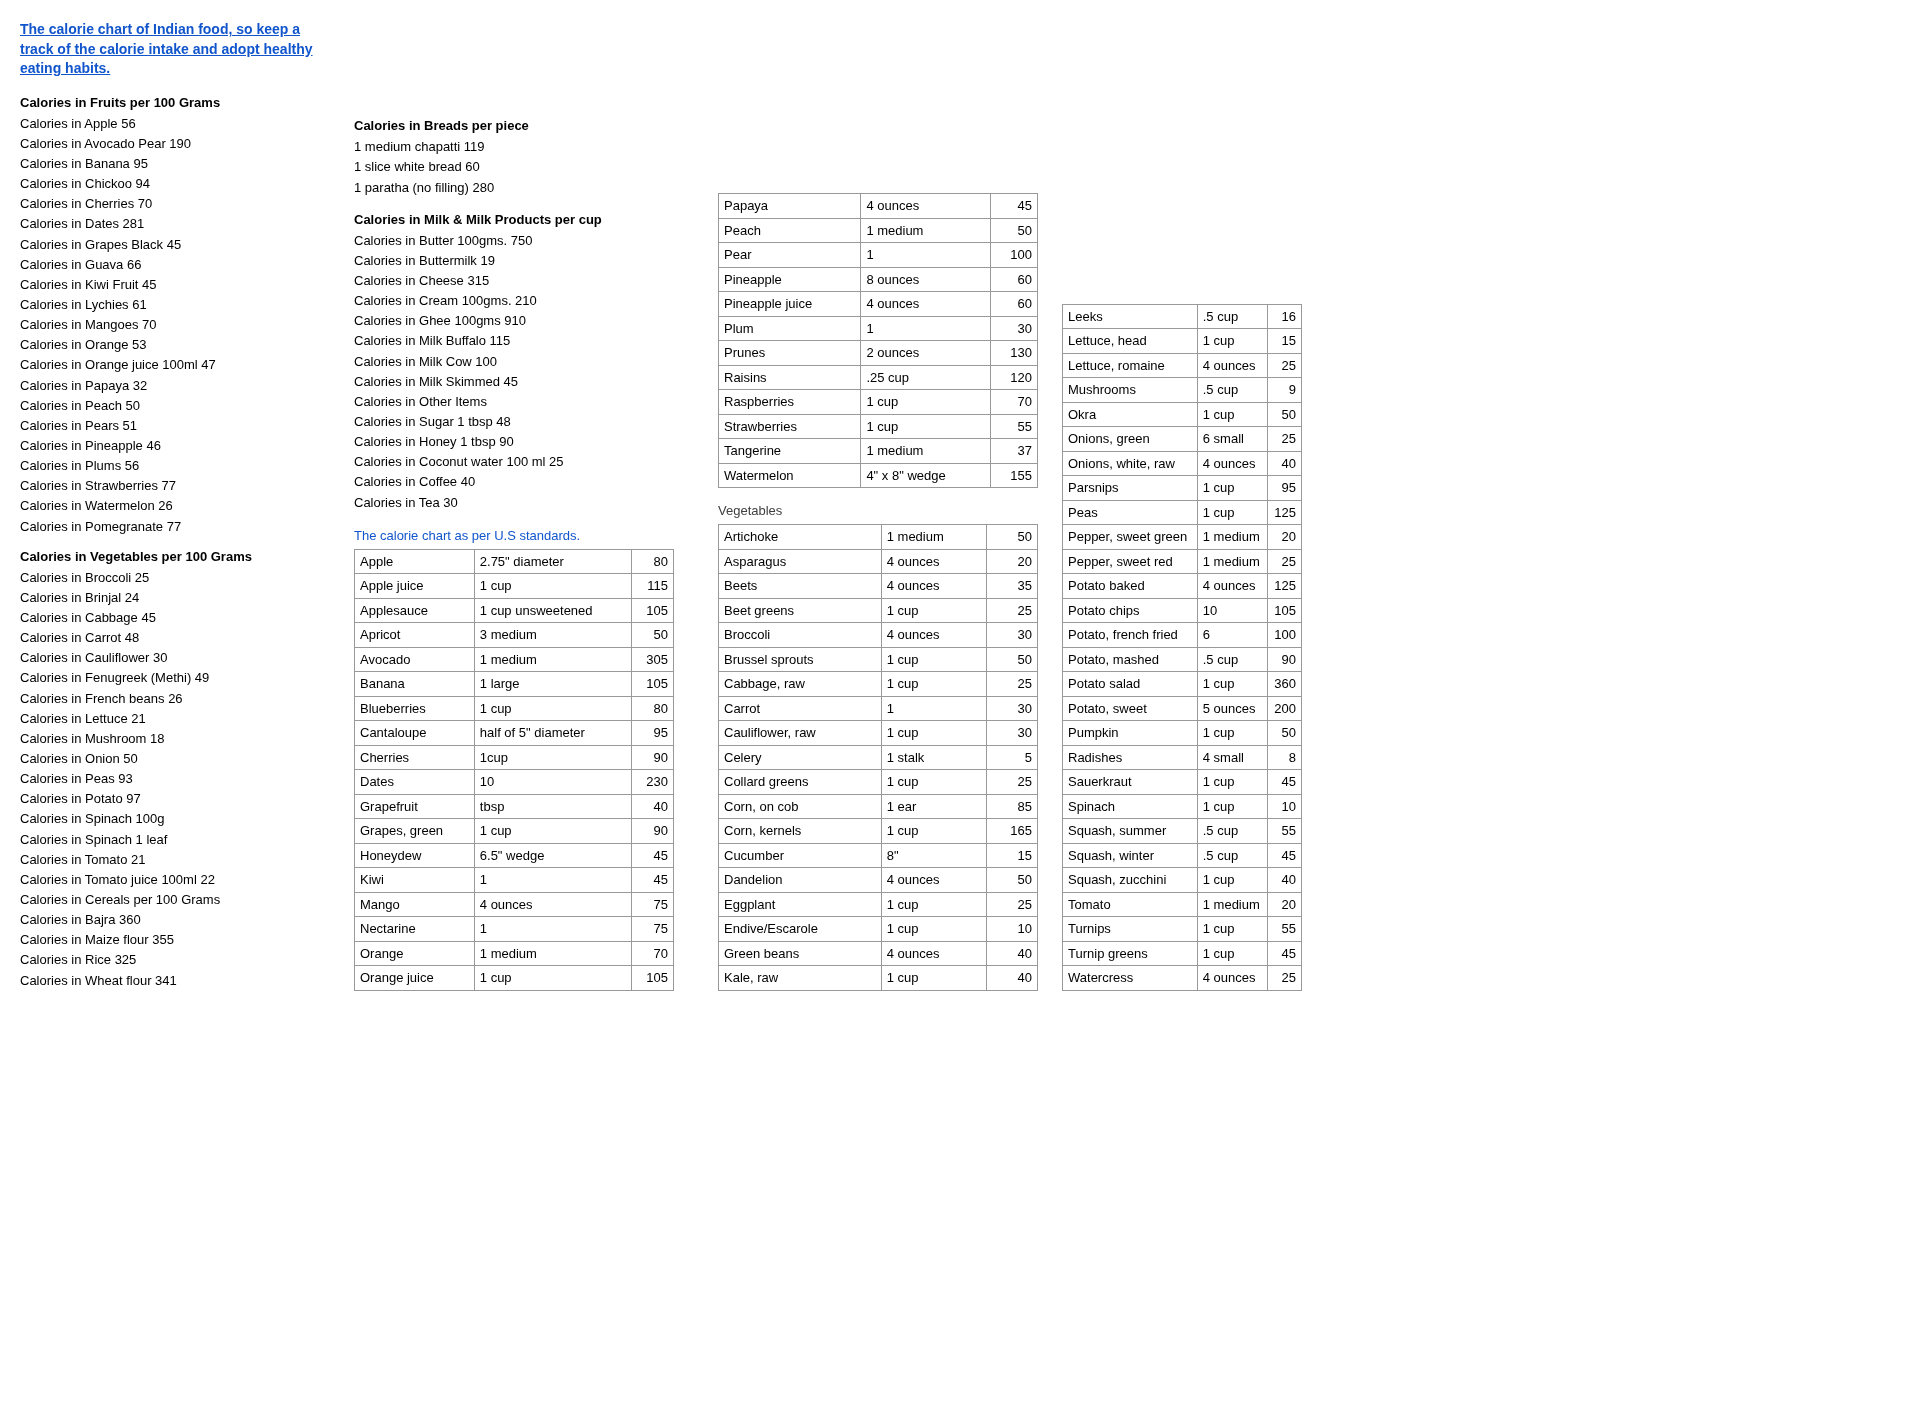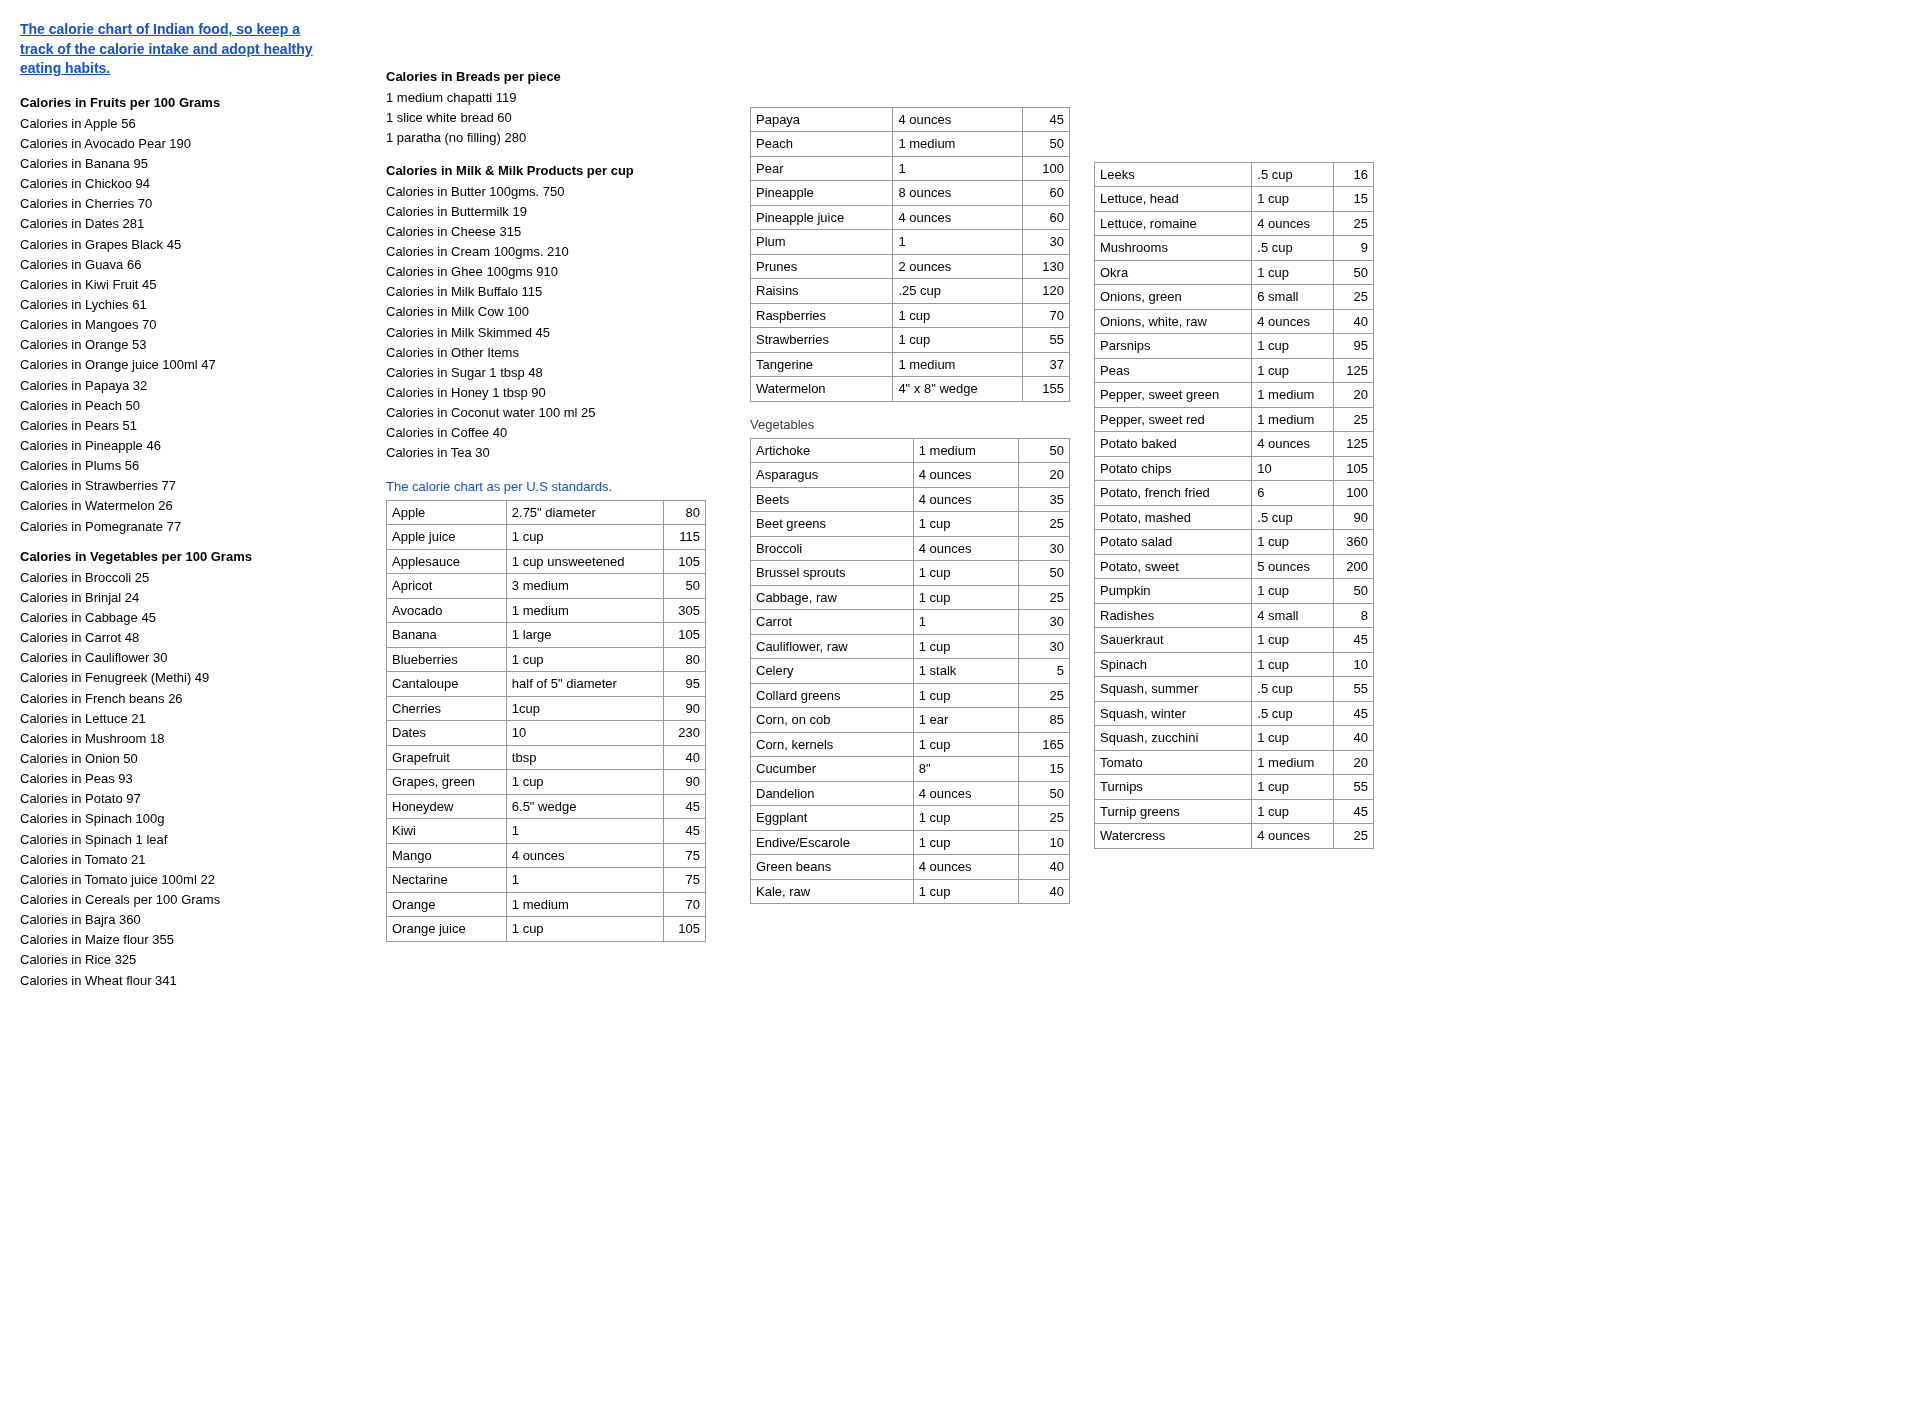--- a/index.html
+++ b/index.html
@@ -6,26 +6,26 @@
     body {
       font-family: Arial, sans-serif;
       font-size: 13px;
       background: #fff;
       color: #000;
       padding: 20px;
     }
     .page-wrapper {
       display: flex;
       gap: 24px;
-      align-items: center;
+      align-items: flex-end;
     }
     .col1 { width: 310px; flex-shrink: 0; }
-    .col2 { width: 320px; flex-shrink: 0; margin-left: 32px; }
+    .col2 { width: 320px; flex-shrink: 0; }
     .col3 { width: 340px; flex-shrink: 0; padding-left: 20px; }
-    .col4 { width: 280px; flex-shrink: 0; }
+    .col4 { width: 240px; flex-shrink: 0; }
 
     .title-link {
       color: #1155CC;
       text-decoration: underline;
       font-weight: bold;
       font-size: 14px;
       line-height: 1.4;
       display: block;
       margin-bottom: 16px;
     }

